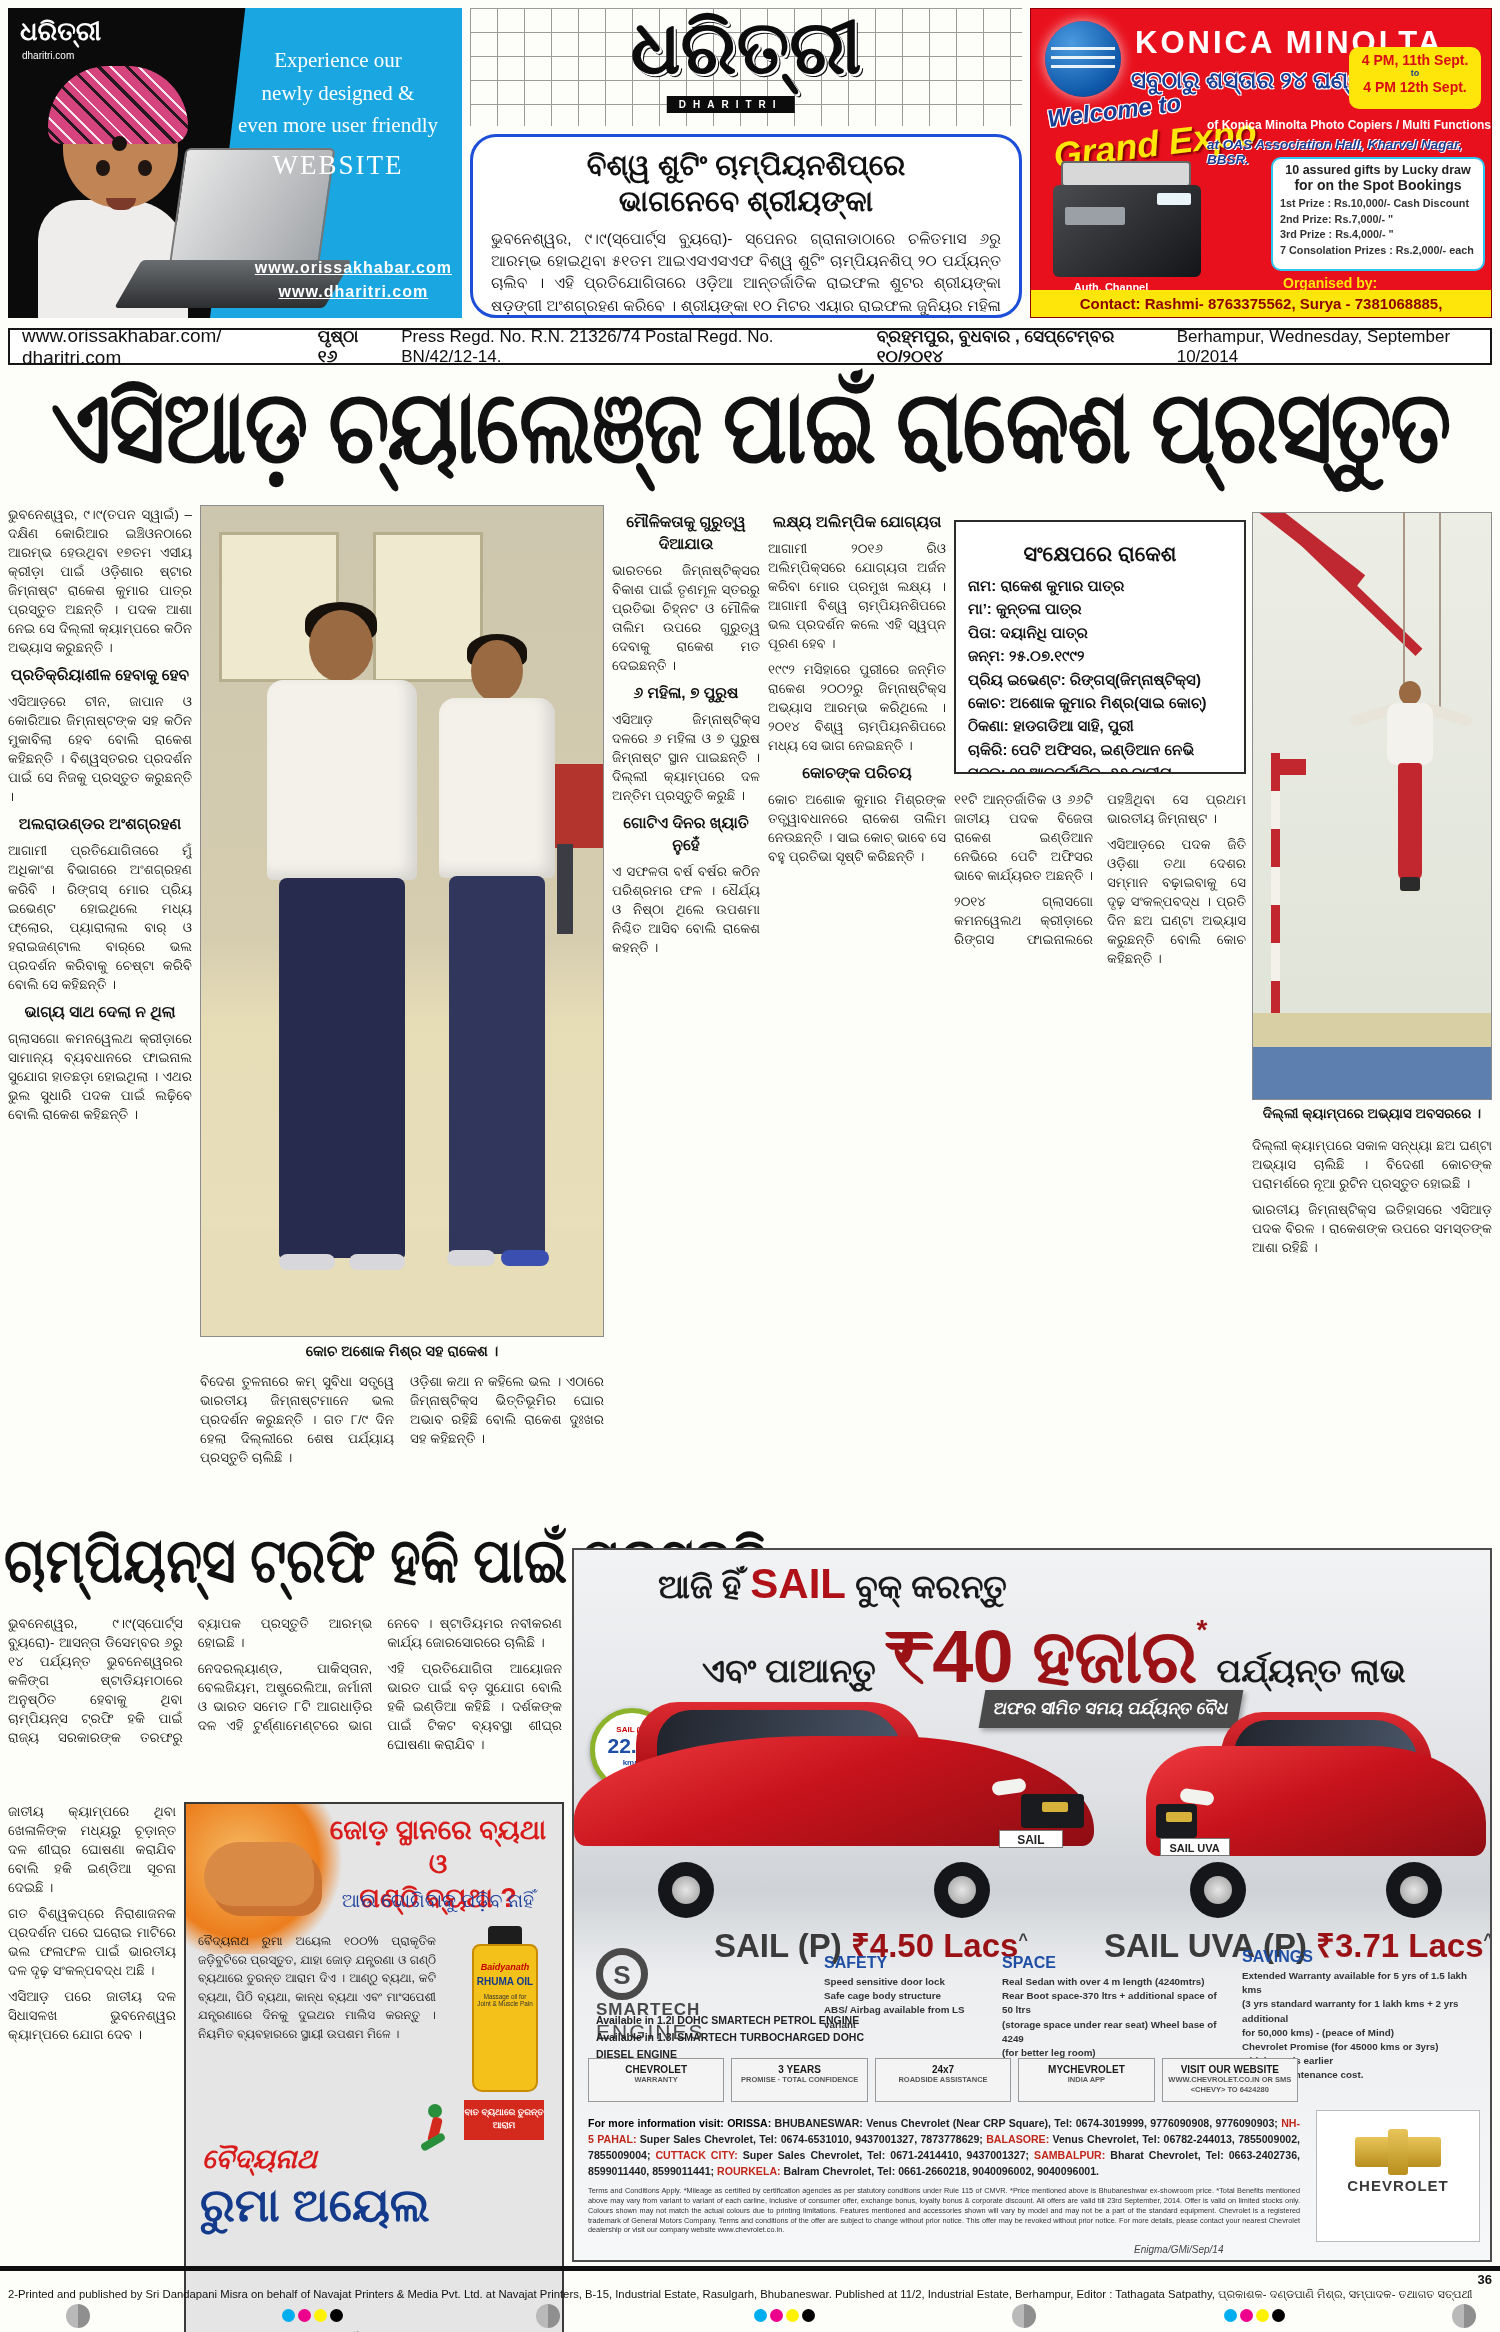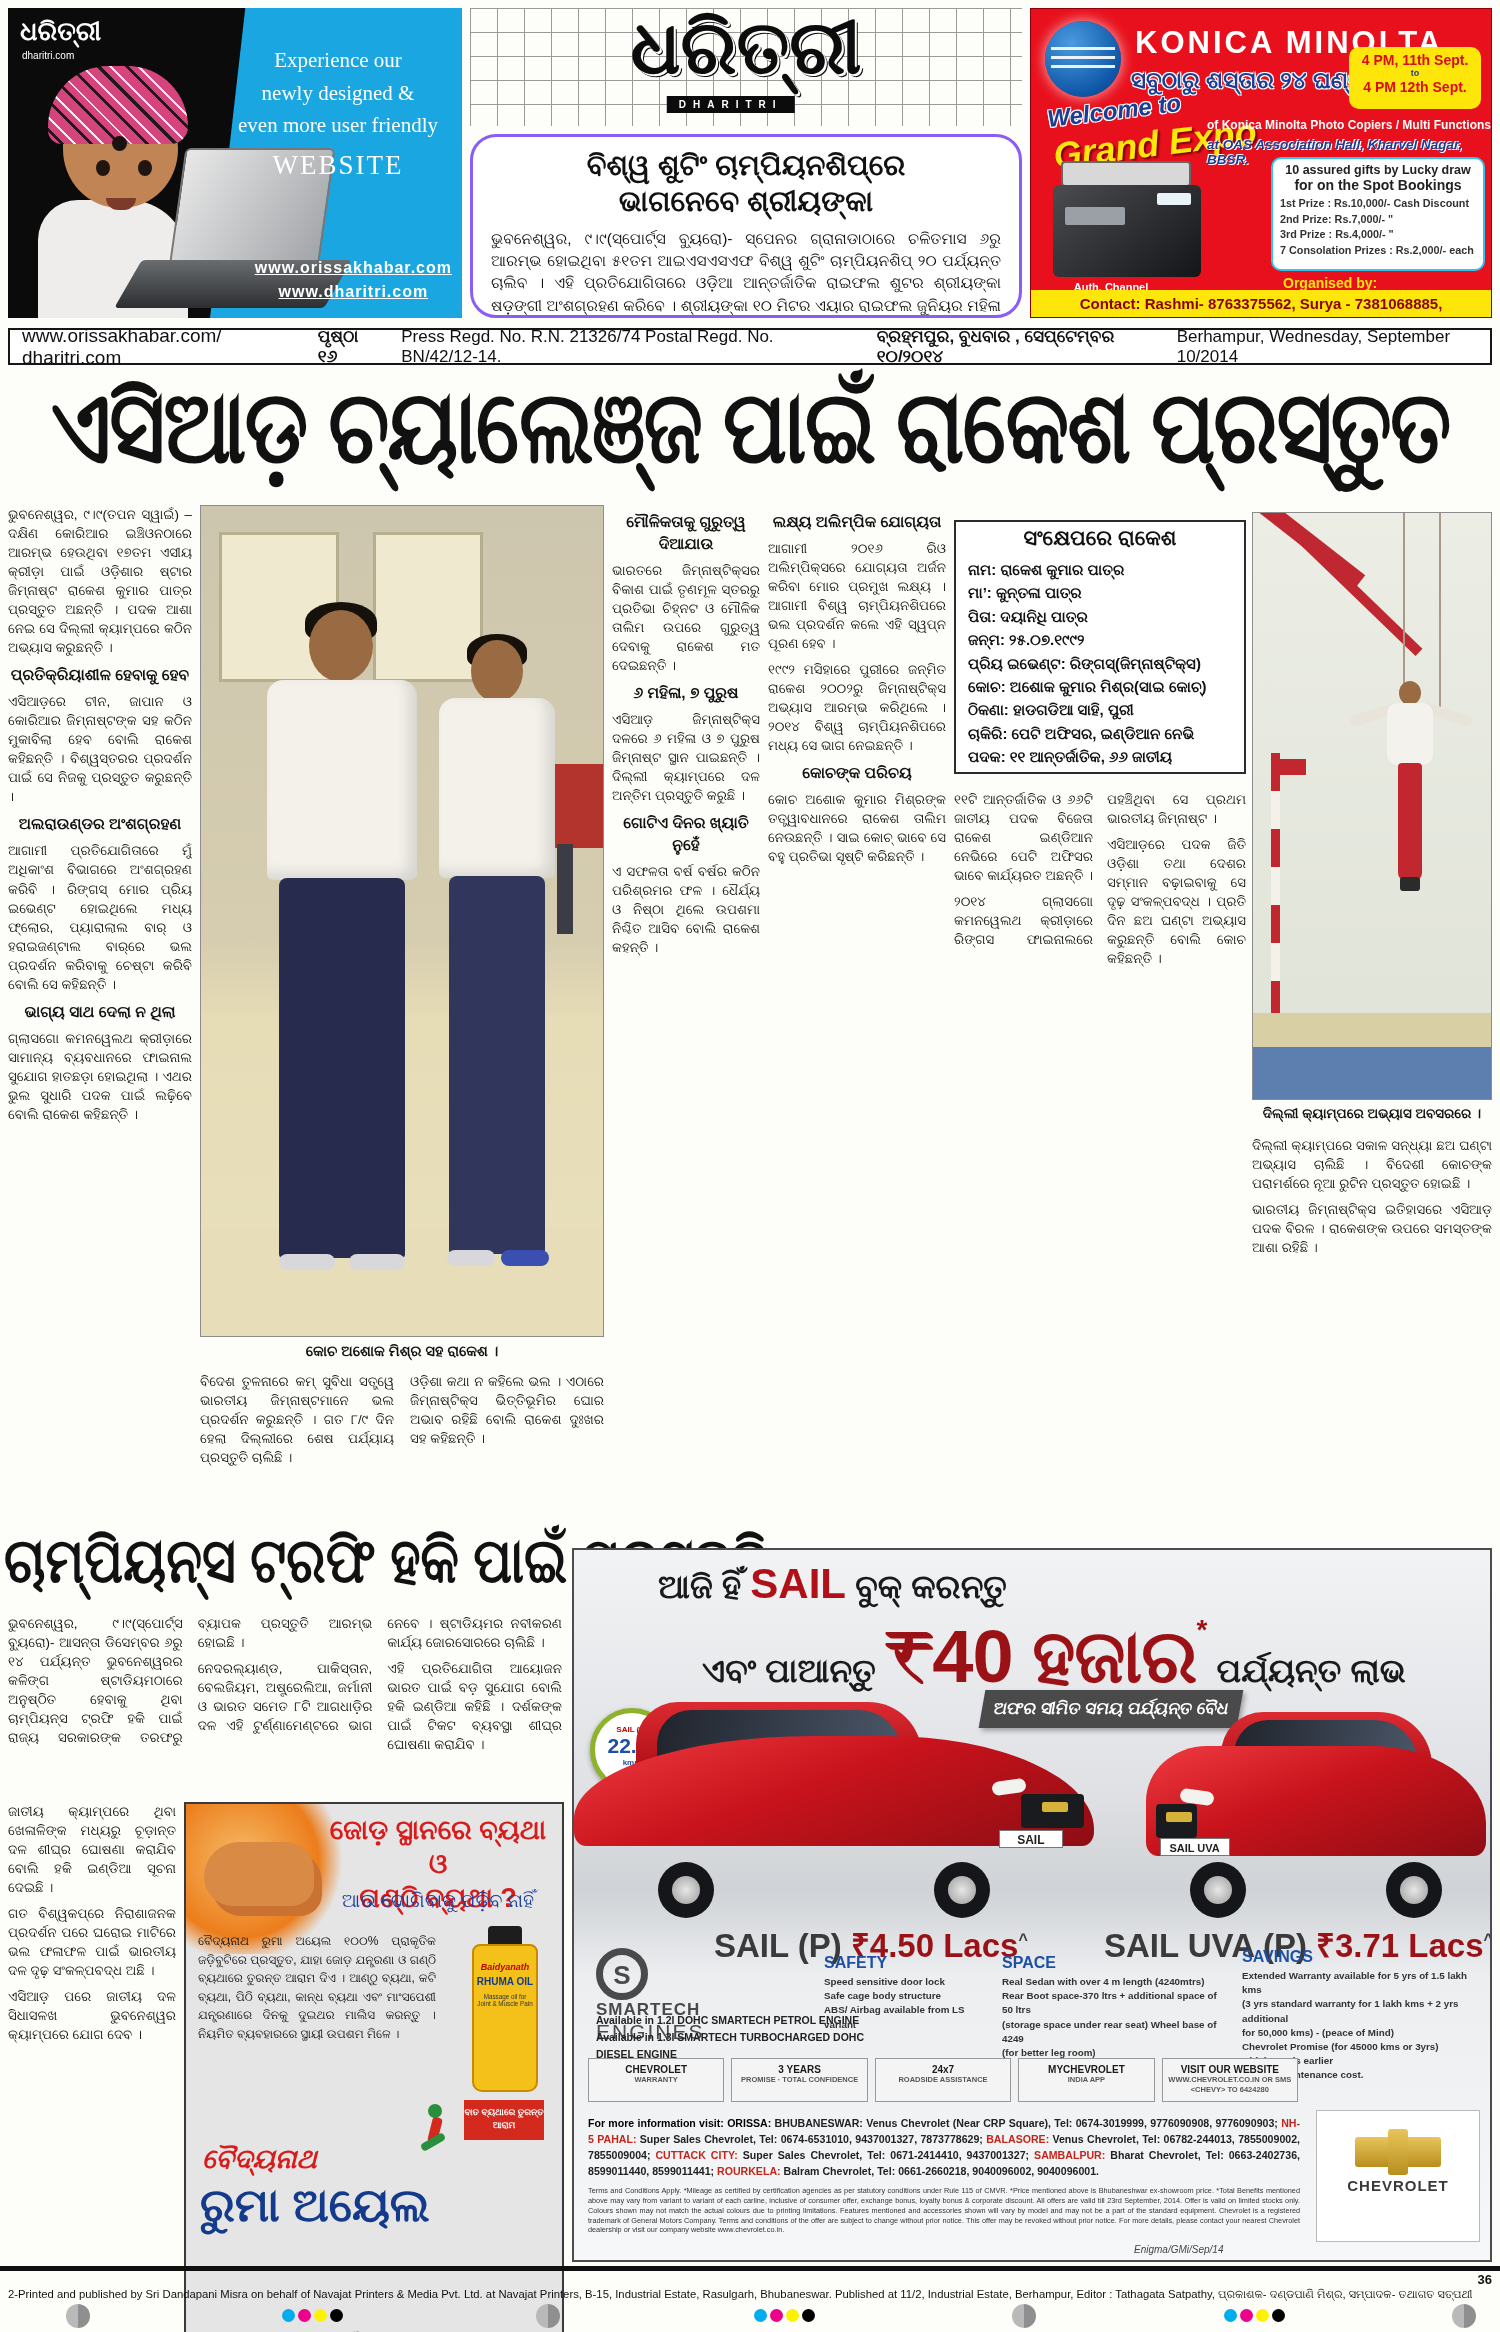--- a/index.html
+++ b/index.html
@@ -30,21 +30,21 @@
   .laptop-screen { position:absolute; left:168px; top:140px; width:150px; height:135px; background:linear-gradient(115deg,#e8e8e8,#9fa2a6); transform:skewX(-8deg); border-radius:6px; border:2px solid #777; }
   .laptop-base { position:absolute; left:120px; top:252px; width:210px; height:48px; background:linear-gradient(#6a6d70,#2c2e30); transform:skewX(-30deg); border-radius:4px; }
 
   
   .masthead { left:470px; top:8px; width:552px; height:310px; }
   .mast-grid { position:relative; height:118px;
      background-image:linear-gradient(#9a9a9a 1px, transparent 1px),linear-gradient(90deg,#9a9a9a 1px, transparent 1px);
      background-size:27px 24px; }
   .mast-logo { position:absolute; left:50%; top:2px; transform:translateX(-50%); font-size:74px; font-weight:bold; color:#0c0c0c; font-family:"DejaVu Serif", serif; line-height:1; text-shadow:2px 2px 0 #fff, 3px 3px 0 #0c0c0c; }
   .mast-roman { position:absolute; left:50%; top:88px; transform:translateX(-62%); background:#0c0c0c; color:#fff; font-size:10px; letter-spacing:7px; padding:3px 12px; font-weight:bold; }
-  .mast-box { position:absolute; left:0; top:126px; width:552px; height:184px; border:3px solid #8b5cf6; border-radius:26px; padding:10px 18px 8px; background:#fff; overflow:hidden; }
+  .mast-box { position:absolute; left:0; top:126px; width:552px; height:184px; border:3px solid #1d4ed8; border-radius:26px; padding:10px 18px 8px; background:#fff; overflow:hidden; }
   .mast-h { text-align:center; font-weight:bold; font-size:29px; line-height:1.25; }
   .mast-body { margin-top:8px; font-size:15.5px; line-height:1.45; text-align:justify; }
 
   
   .ad-konica { left:1030px; top:8px; width:462px; height:310px; background:#e8101c; border:1px solid #8d0008; overflow:hidden; }
   .km-globe { position:absolute; left:14px; top:12px; width:76px; height:76px; border-radius:50%;
      background:radial-gradient(circle at 35% 30%, #4b9be0, #0e57a8 70%, #083b78);
      box-shadow:0 0 14px rgba(255,255,255,.7); }
   .km-globe::after { content:""; position:absolute; left:8%; right:8%; top:34%; height:30%;
      background:repeating-linear-gradient(#fff 0 3px, transparent 3px 9px); opacity:.9; }
@@ -92,21 +92,21 @@
   .coltxt .h { font-weight:bold; font-size:15.5px; text-align:center; margin:6px 0; }
   .caption { text-align:center; font-weight:bold; font-size:14.5px; }
 
   .lead-col1 { left:8px; top:505px; width:184px; height:1008px; }
   .photo-main { left:200px; top:505px; width:404px; height:832px; border:1px solid #8c8c8c; overflow:hidden;
      background:linear-gradient(180deg,#cdc6ae 0%, #d6cdb0 52%, #e6dcb6 62%, #e9e0bd 100%); }
   .caption-main { left:200px; top:1343px; width:404px; }
   .below-photo { left:200px; top:1372px; width:404px; height:140px; column-count:2; column-gap:16px; }
   .lead-col2 { left:612px; top:505px; width:148px; height:1008px; }
   .lead-col3 { left:768px; top:505px; width:178px; height:1008px; }
-  .info-box { left:954px; top:520px; width:292px; height:254px; border:2px solid #2b2b2b; padding:4px 12px; background:#fff; overflow:hidden; }
+  .info-box { left:954px; top:520px; width:292px; height:254px; border:2px solid #2b2b2b; padding:20px 12px; background:#fff; overflow:hidden; }
   .info-box .t { text-align:center; font-weight:bold; font-size:21px; margin-bottom:8px; }
   .info-box .ln { font-size:15px; font-weight:bold; line-height:1.56; }
   .below-box { left:954px; top:790px; width:292px; height:722px; column-count:2; column-gap:14px; }
   .photo-right { left:1252px; top:512px; width:240px; height:588px; border:1px solid #8c8c8c; overflow:hidden;
      background:linear-gradient(#eceee6,#dfe2d6); }
   .caption-right { left:1252px; top:1106px; width:240px; font-size:13.5px; }
   .below-photo-right { left:1252px; top:1136px; width:240px; height:376px; }
 
   
   .win { position:absolute; background:#efe9d0; border:3px solid #b7ae8e; }

